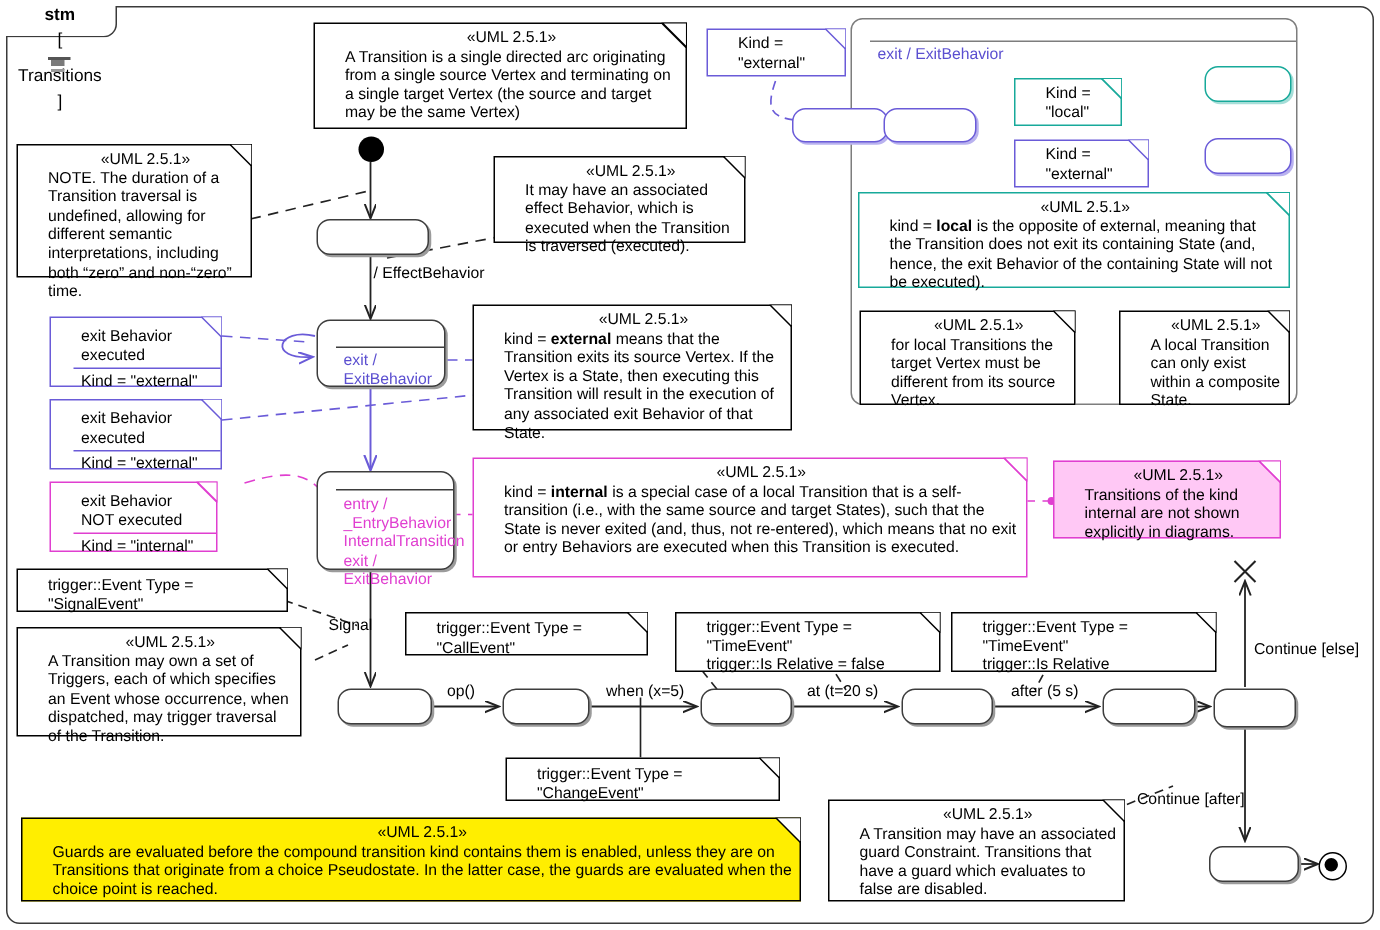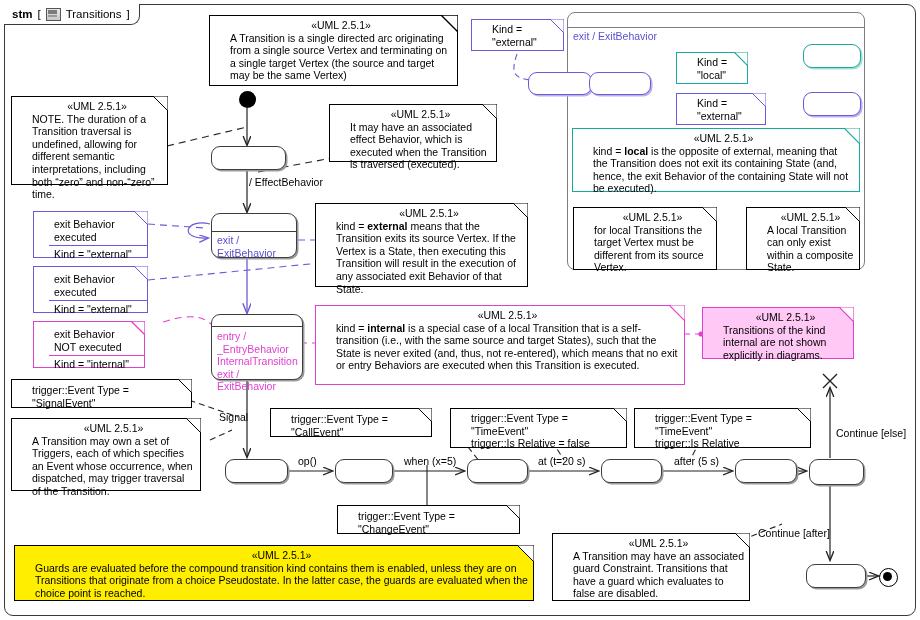--- a/index.html
+++ b/index.html
@@ -1,25 +1,25 @@
 <!DOCTYPE html>
 <html><head>
 <meta charset="utf-8">
 <style>
   html,body{margin:0;padding:0;background:#fff;}
   body{font-family:"Liberation Sans",sans-serif;}
   #canvas{position:relative;width:920px;height:620px;overflow:hidden;background:#ffffff;}
   #svg{position:absolute;left:0;top:0;width:920px;height:620px;}
-  .abs{position:absolute;box-sizing:border-box;}
+  .abs{position:absolute;box-sizing:border-box;padding-left:12px;}
 
   
   .frame{left:4px;top:4px;width:912px;height:612px;border:1.5px solid #3a3a3a;border-radius:9px;}
   .frame-tab{left:4px;top:4px;height:21px;border:1.5px solid #3a3a3a;border-top:none;border-left:none;
     border-bottom-right-radius:9px;background:#fff;padding:0 9px 0 8px;display:flex;align-items:center;gap:5px;
-    font-size:11.5px;color:#000;}
+    font-size:11.5px;color:#000;flex-direction:column;}
   .frame-tab b{font-weight:bold;}
   .tabicon{width:13px;height:11px;border:1px solid #555;background:
      linear-gradient(#e8e8e8,#c9c9c9);position:relative;display:inline-block;}
   .tabicon:before{content:"";position:absolute;left:1px;top:1px;width:9px;height:4px;background:#7b7b7b;}
   .tabicon:after{content:"";position:absolute;left:1px;top:6.5px;width:9px;height:2px;background:#9a9a9a;}
 
   
   .note{font-size:10.5px;line-height:12.6px;color:#000;padding:3px 5px 3px 20px;background:#fff;
         border-style:solid;border-width:1px;}
   .note .stereo{text-align:center;display:block;}

